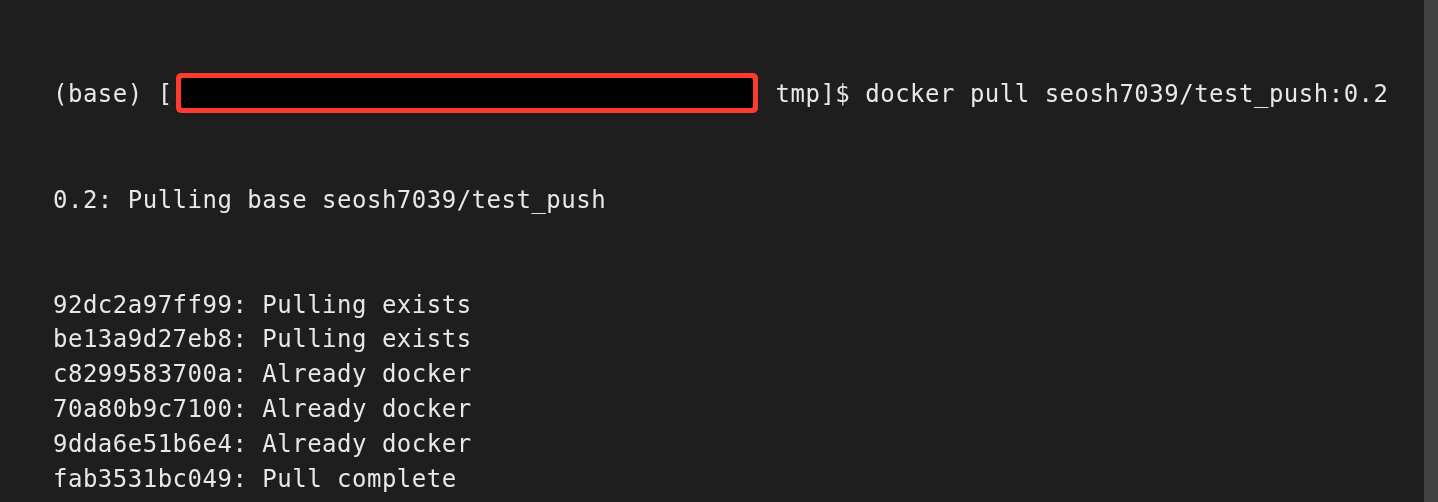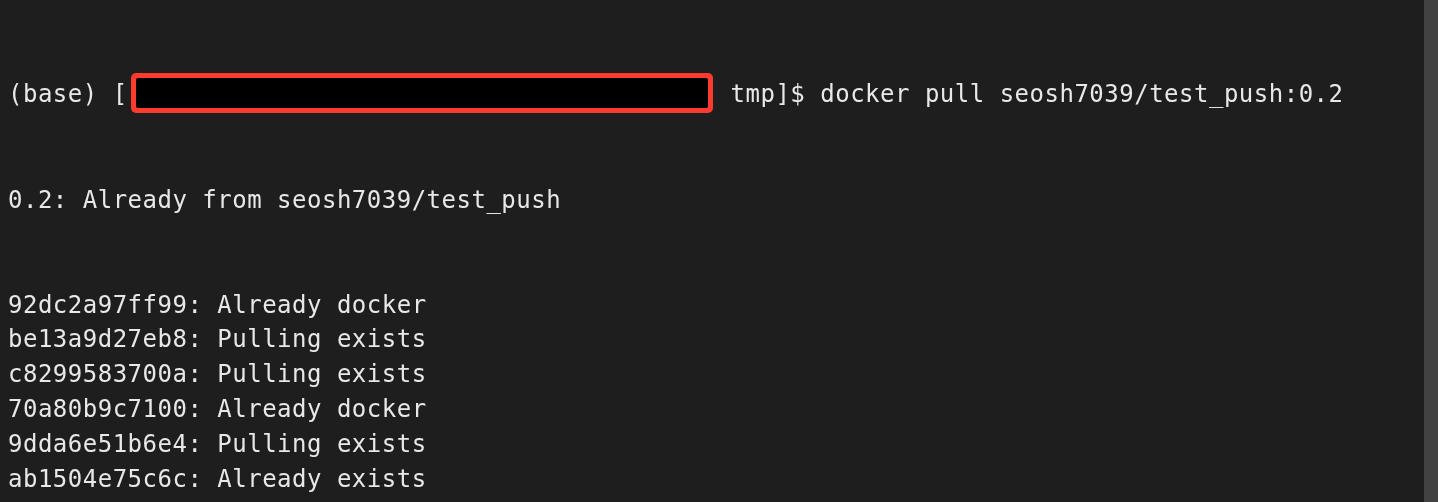--- a/index.html
+++ b/index.html
@@ -41,20 +41,21 @@
       content: "";
       position: absolute;
       inset: -4px;
       border: 4px solid #ff3b2f;
       border-radius: 6px;
       filter: blur(0.5px);
       opacity: 0.9;
     }
     .line {
       display: block;
+      margin-left: 45px;
     }
     .scrollbar {
       position: absolute;
       right: 0;
       top: 0;
       width: 14px;
       height: 100%;
       background: #2a2a2a;
     }
     .scrollbar-thumb {
@@ -64,22 +65,22 @@
       width: 14px;
       height: 100%;
       background: #424242;
     }
   </style>
 </head>
 <body>
 
 <div class="terminal">
   <div class="line"><span>(base) [</span><span class="redacted-box"></span><span> tmp]$ </span><span>docker pull seosh7039/test_push:0.2</span></div>
-  <div class="line">0.2: Already from seosh7039/test_push</div>
-  <div id="layers-container"><div class="line">92dc2a97ff99: Already docker</div><div class="line">be13a9d27eb8: Pulling exists</div><div class="line">c8299583700a: Pulling exists</div><div class="line">70a80b9c7100: Already docker</div><div class="line">9dda6e51b6e4: Pulling exists</div><div class="line">ab1504e75c6c: Already exists</div><div class="line">fab3531bc049: Pull complete</div></div>
+  <div class="line">0.2: Pulling base seosh7039/test_push</div>
+  <div id="layers-container"><div class="line">92dc2a97ff99: Pulling exists</div><div class="line">be13a9d27eb8: Pulling exists</div><div class="line">c8299583700a: Already docker</div><div class="line">70a80b9c7100: Already docker</div><div class="line">9dda6e51b6e4: Already docker</div><div class="line">fab3531bc049: Pull complete</div></div>
   
   
   
 </div>
 
 <div class="scrollbar">
   <div class="scrollbar-thumb"></div>
 </div>
 
 </body></html>

